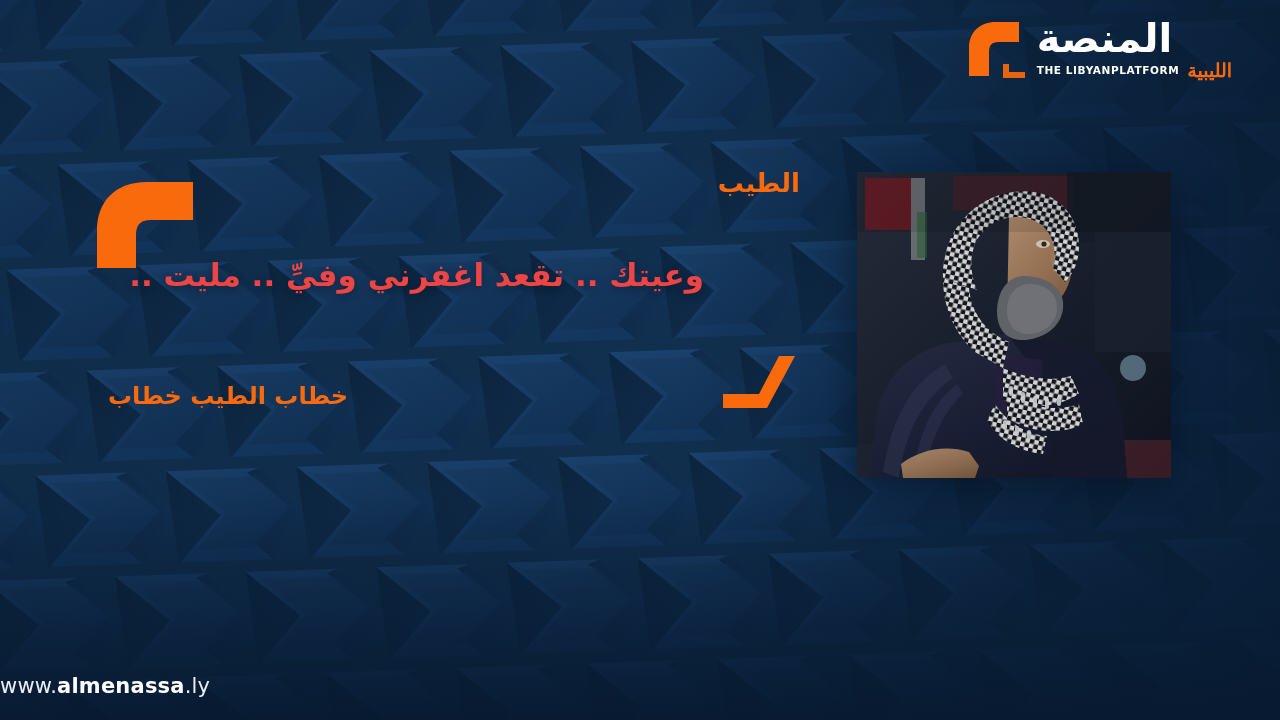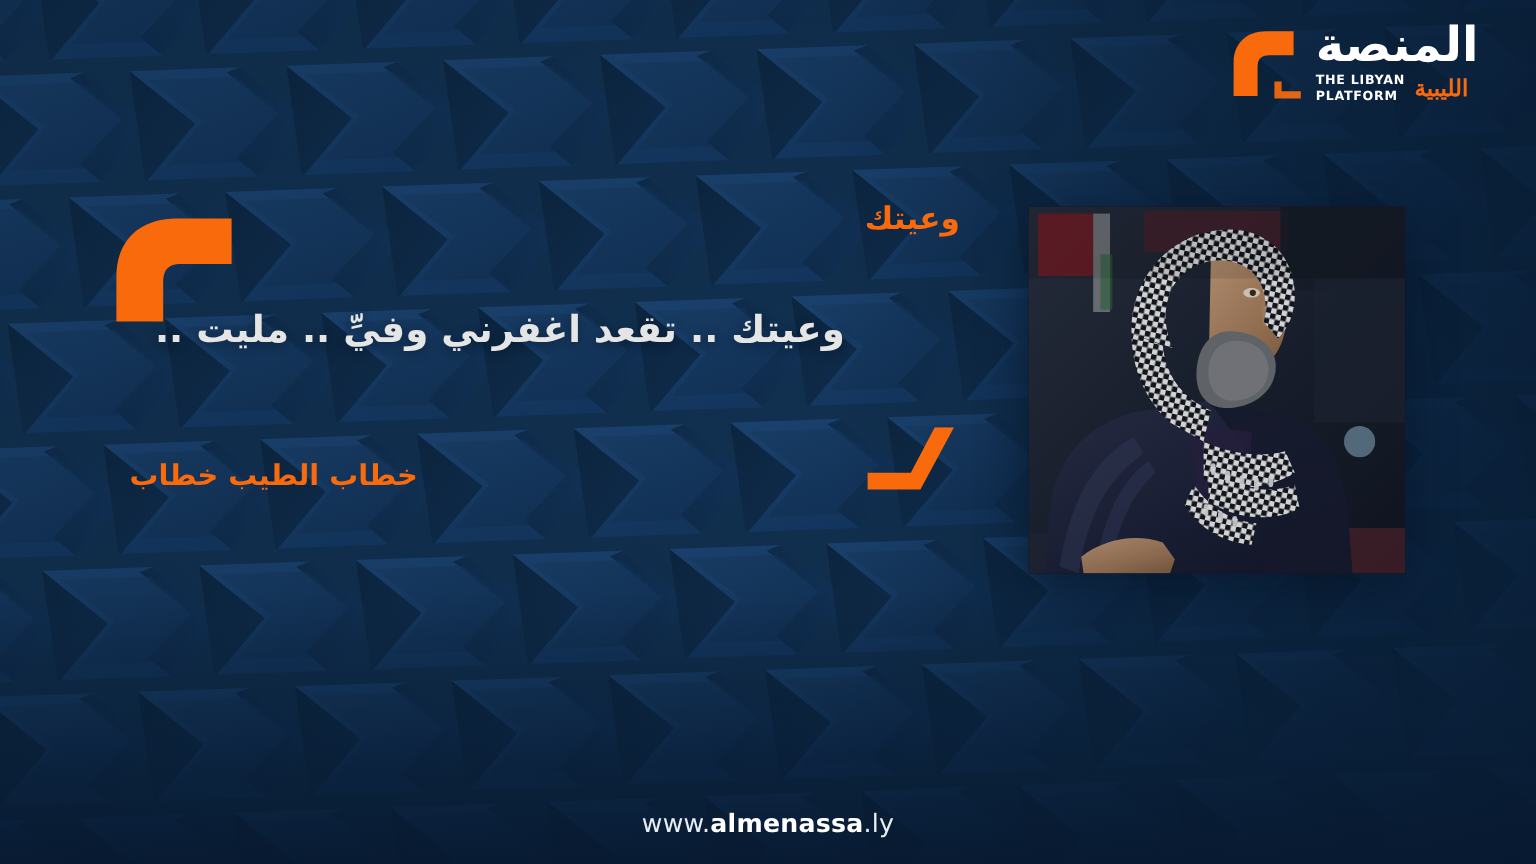--- a/index.html
+++ b/index.html
@@ -58,21 +58,21 @@
     letter-spacing:-1px; direction:rtl;
   }
   .logo-sub-row{
     display:flex; align-items:center; gap:8px; direction:rtl;
     margin-top:3px;
   }
   .logo-ar-sub{
     font-size:19px; font-weight:bold; color:#f96a0d; direction:rtl;font-family:Liberation Serif, serif;
   }
   .logo-en{
-    display:flex; flex-direction:column;
+    display:flex; flex-direction:row;
     font-size:10.5px; font-weight:bold; color:#ffffff;
     letter-spacing:0.6px; line-height:1.24; direction:ltr; text-align:left;
   }
   #logo-mark{ position:relative; width:60px; height:62px; }
 
   
   #quote-open{ position:absolute; left:95px; top:180px; width:100px; height:90px; }
   #quote-close{ position:absolute; left:717px; top:356px; width:80px; height:55px; }
 
   
@@ -80,21 +80,21 @@
     position:absolute; right:480px; top:168px;
     font-size:26px; font-weight:bold; color:#f96a0d;
     direction:rtl; text-align:right; white-space:nowrap;
   }
 
   
   #quote-text{
     position:absolute; right:576px; top:250px;
     width:520px;
     direction:rtl; text-align:center;
-    color:#e5e5e5;
+    color:#ef4444;
     font-size:31px; font-weight:bold; line-height:1.62;
     text-shadow:0 2px 9px rgba(4,16,32,0.45);
   }
   #quote-text .ql{ display:block; white-space:nowrap; }
 
   
   #attribution{
     position:absolute; left:108px; top:382px;
     font-size:24px; font-weight:bold; color:#f96a0d;
     direction:rtl; text-align:left; white-space:nowrap;
@@ -106,21 +106,21 @@
     width:314px; height:306px;
     overflow:hidden;
     background:#141a26;
     box-shadow:0 10px 38px rgba(4,14,30,0.55);
   }
   #portrait svg{ display:block; width:100%; height:100%; }
 
   
   #footer-url{
     position:absolute; left:0; right:0; bottom:22px;
-    text-align:center;
+    text-align:left;
     color:#ffffff; font-size:21px; letter-spacing:0.2px;
   }
   #footer-url .u-pre, #footer-url .u-tld{ font-weight:400; color:#e9eef5; }
   #footer-url .u-name{ font-weight:bold; color:#ffffff; }
 </style>
 </head>
 <body>
 
 <div id="stage">
 
@@ -304,21 +304,21 @@
       <path d="M2,88 L2,50 C2,22 20,2 52,2 L98,2 L98,40 L56,40 C44,40 41,46 41,56 L41,88 Z" fill="#f96a0d"></path>
     </svg>
   </span>
 
   <span id="quote-close">
     <svg viewBox="0 0 80 55" aria-hidden="true">
       <path d="M62,0 L78,0 L50,52 L6,52 L6,38 L42,38 Z" fill="#f96a0d"></path>
     </svg>
   </span>
 
-  <div id="speaker-name">وعيتك</div>
+  <div id="speaker-name">الطيب</div>
 
   <div id="quote-text">
     <span class="ql">وعيتك .. تقعد اغفرني وفيِّ .. مليت ..</span>
   </div>
 
   <div id="attribution">خطاب الطيب خطاب</div>
 
   <div id="portrait">
     <svg viewBox="0 0 314 306" preserveAspectRatio="xMidYMid slice" aria-hidden="true">
       <defs>

